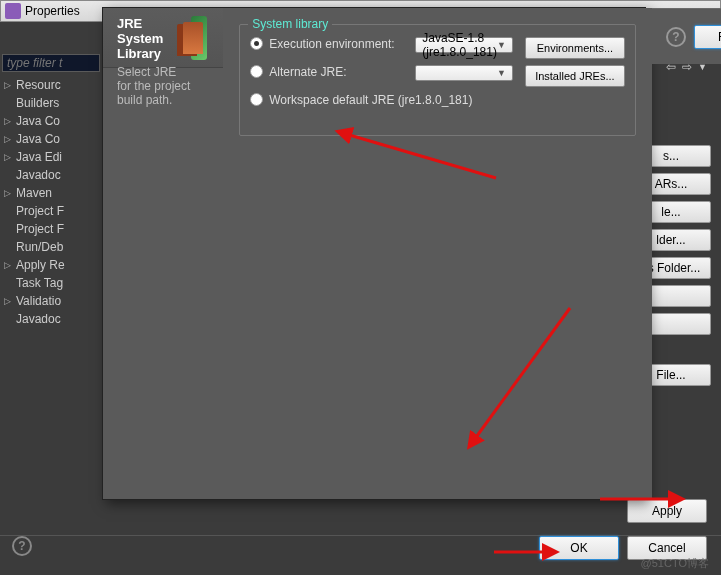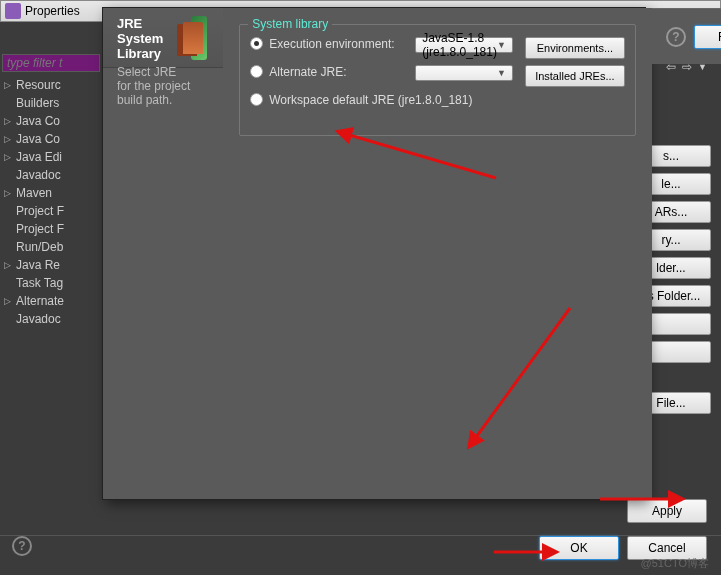--- a/index.html
+++ b/index.html
@@ -2,21 +2,21 @@
 <html><head>
 <meta charset="utf-8">
 <style>
 * { box-sizing: border-box; font-family: "Segoe UI", Tahoma, sans-serif; font-size: 12px; }
 body { margin: 0; width: 721px; height: 575px; background: #3e3e3e; overflow: hidden; position: relative; }
 
 
 .bg-window { position: absolute; top: 0; left: 0; width: 721px; height: 575px; background: #3b3b3b; }
 .bg-titlebar { height: 22px; background: linear-gradient(#e8e8e8, #d8d8d8); border: 1px solid #888; display: flex; align-items: center; padding-left: 4px; gap: 4px; }
 .bg-titlebar-icon { width: 16px; height: 16px; background: #8a5cb8; border-radius: 2px; }
-.filter-input { position: absolute; top: 54px; left: 2px; width: 98px; height: 18px; background: #701a75; border: 1px solid #5a5a5a; color: #999; padding: 0 4px; font-style: italic; }
+.filter-input { position: absolute; top: 54px; left: 2px; width: 98px; height: 18px; background: #0f172a; border: 1px solid #5a5a5a; color: #999; padding: 0 4px; font-style: italic; }
 
 
 .sidebar { position: absolute; top: 76px; left: 0; width: 102px; background: #3b3b3b; color: #ccc; }
 .tree-item { display: flex; align-items: center; height: 18px; padding-left: 4px; gap: 2px; white-space: nowrap; overflow: hidden; }
 .tree-item.sel { background: #525252; color: #fff; }
 .tree-arrow { width: 10px; color: #aaa; font-size: 9px; display: inline-block; }
 
 
 .right-btns { position: absolute; right: 10px; top: 145px; display: flex; flex-direction: column; gap: 6px; }
 .right-btn { width: 80px; height: 22px; background: linear-gradient(#f5f5f5, #ddd); border: 1px solid #999; border-radius: 2px; text-align: center; line-height: 20px; overflow: hidden; white-space: nowrap; }
@@ -120,41 +120,40 @@
       <div class="tree-item">
         <span class="tree-arrow"></span>
         <span>Project F</span>
       </div>
       <div class="tree-item">
         <span class="tree-arrow"></span>
         <span>Run/Deb</span>
       </div>
       <div class="tree-item">
         <span class="tree-arrow">▷</span>
-        <span>Java Re</span>
+        <span>Apply Re</span>
       </div>
       <div class="tree-item">
         <span class="tree-arrow"></span>
         <span>Task Tag</span>
       </div>
       <div class="tree-item">
         <span class="tree-arrow">▷</span>
-        <span>Alternate</span>
+        <span>Validatio</span>
       </div>
       <div class="tree-item">
         <span class="tree-arrow"></span>
         <span>Javadoc</span>
       </div>
     </div>
 
   <div class="right-btns" id="right-btns">
       <div class="right-btn">s...</div>
+      <div class="right-btn">ARs...</div>
       <div class="right-btn">le...</div>
-      <div class="right-btn">ARs...</div>
-      <div class="right-btn">ry...</div>
       <div class="right-btn">lder...</div>
       <div class="right-btn">ss Folder...</div>
       <div class="right-btn"></div>
       <div class="right-btn"></div>
       <div class="right-btn" style="margin-top: 23px;">File...</div>
     </div>
 
   <div class="bottom-bar apply-bar">
     <div class="btn">Apply</div>
   </div>

